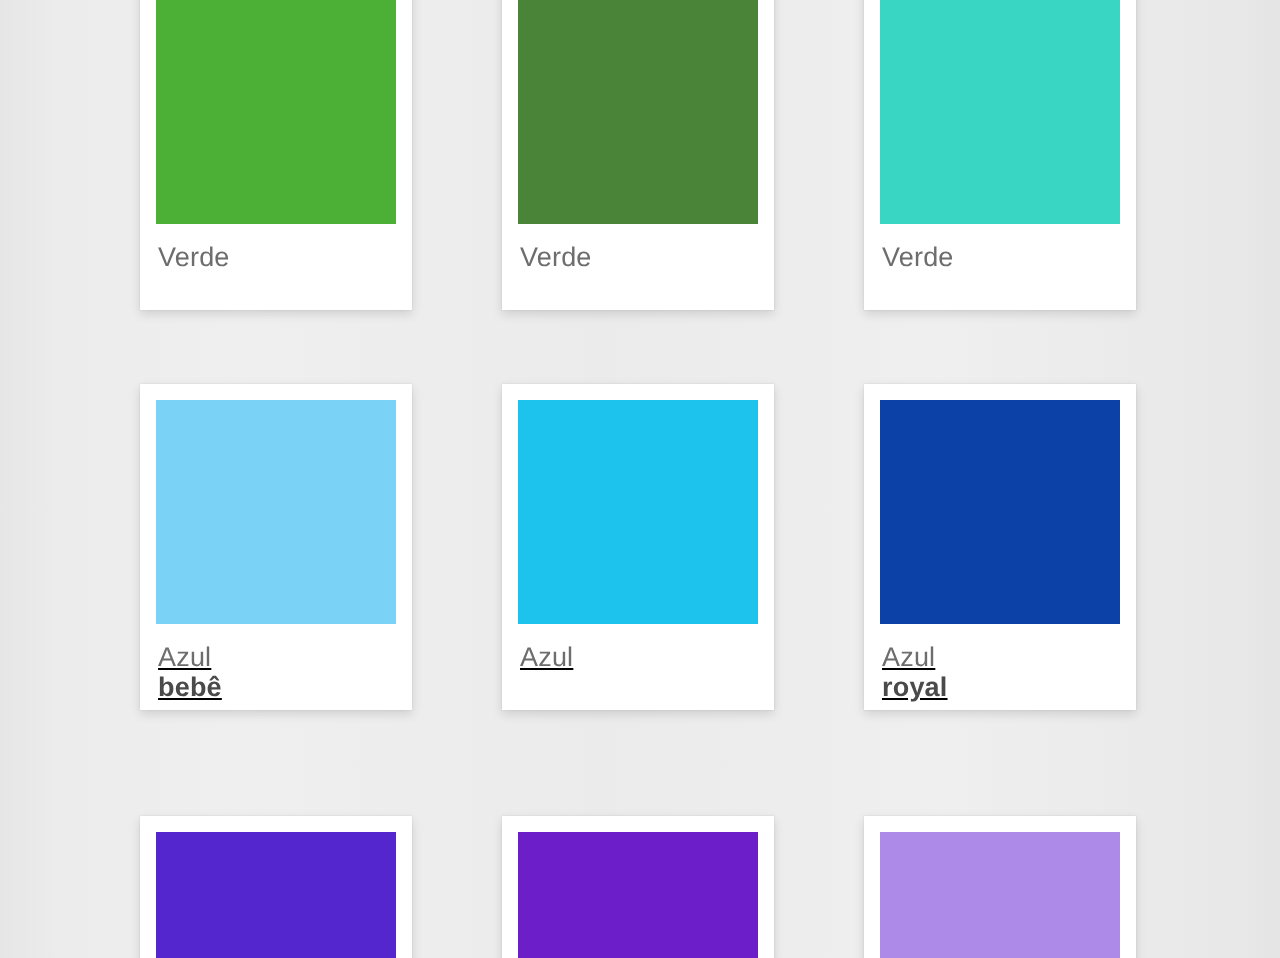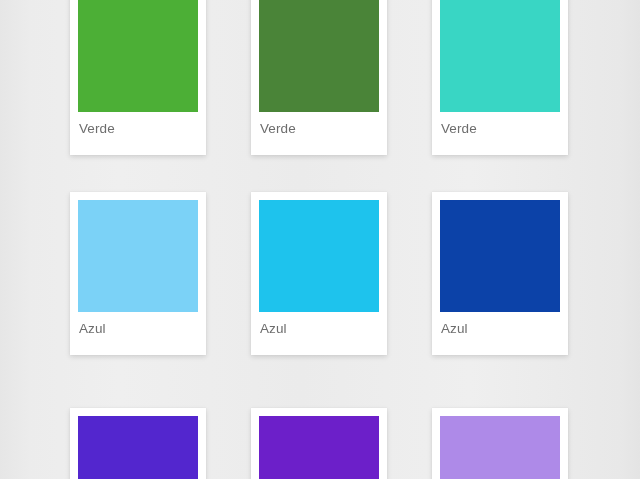--- a/index.html
+++ b/index.html
@@ -72,21 +72,21 @@
 
   
   .row-1 .swatch-card {
     top: -42px;
     padding-top: 0;
   }
   .row-1 .swatch-color {
     height: 154px;
   }
 
-  .row-2 .swatch-card { top: 192px; }
+  .row-2 .swatch-card { top: 192px; text-decoration: underline; }
 
   
   .row-3 .swatch-card { top: 408px; }
 
   .col-1 { left: 70px; }
   .col-2 { left: 251px; }
   .col-3 { left: 432px; }
 </style>
 </head>
 <body style="background: rgb(236, 236, 236);">
@@ -120,35 +120,37 @@
     </div>
 
   </div>
 
   <div class="row-2">
 
     <div class="swatch-card col-1">
       <span class="swatch-color" style="background:#7BD2F7"></span>
       <div class="swatch-label">
         <span class="label-line">Azul</span>
+        <span class="label-line strong">bebê</span>
       </div>
     </div>
 
     <div class="swatch-card col-2">
       <span class="swatch-color" style="background:#1EC3ED"></span>
       <div class="swatch-label">
         <span class="label-line">Azul</span>
 
       </div>
     </div>
 
     <div class="swatch-card col-3">
       <span class="swatch-color" style="background:#0C42A8"></span>
       <div class="swatch-label">
         <span class="label-line">Azul</span>
+        <span class="label-line strong">royal</span>
       </div>
     </div>
 
   </div>
 
   <div class="row-3">
 
     <div class="swatch-card col-1">
       <span class="swatch-color" style="background:#5326CE"></span>
 

